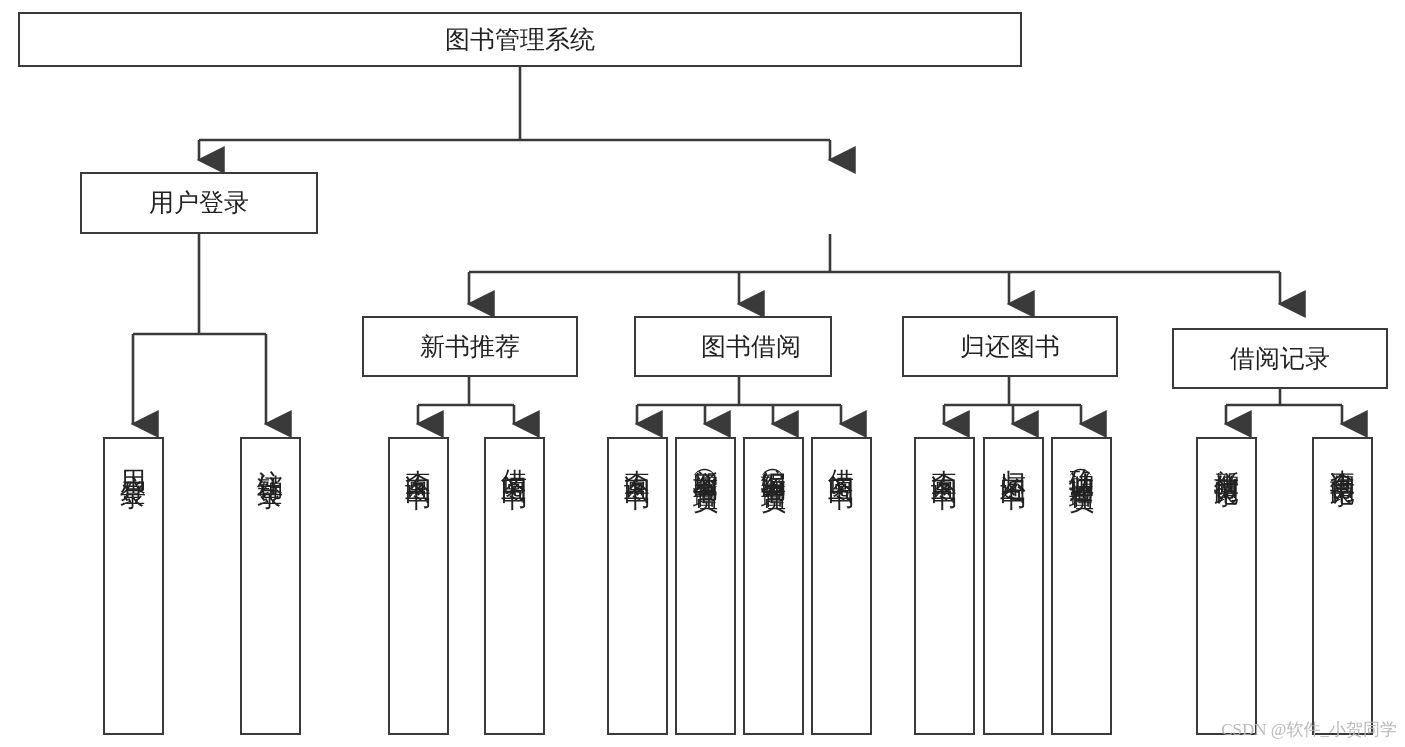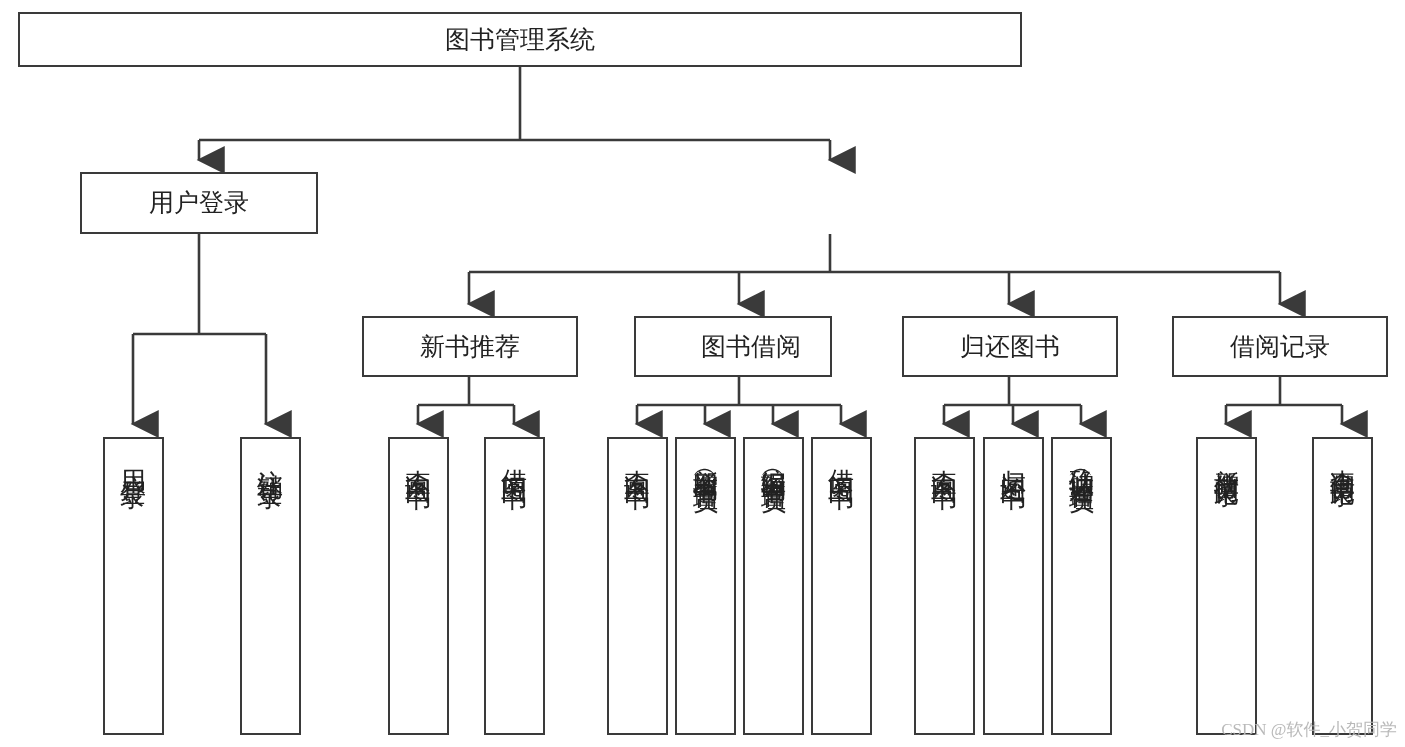--- a/index.html
+++ b/index.html
@@ -119,21 +119,21 @@
 
   <div class="node h" style="left:362px;top:316px;width:216px;height:61px;">
     <span class="lbl">新书推荐</span>
   </div>
   <div class="node h" style="left:634px;top:316px;width:198px;height:61px;padding-left:36px;">
     <span class="lbl">图书借阅</span>
   </div>
   <div class="node h" style="left:902px;top:316px;width:216px;height:61px;">
     <span class="lbl">归还图书</span>
   </div>
-  <div class="node h" style="left:1172px;top:316px;width:216px;height:61px;">
+  <div class="node h" style="left:1172px;top:328px;width:216px;height:61px;">
     <span class="lbl">借阅记录</span>
   </div>
 
   <div class="node v" style="left:103px;top:437px;width:61px;height:298px;">
     <span class="lbl">用户登录</span>
   </div>
   <div class="node v" style="left:240px;top:437px;width:61px;height:298px;">
     <span class="lbl">注销登录</span>
   </div>
 

